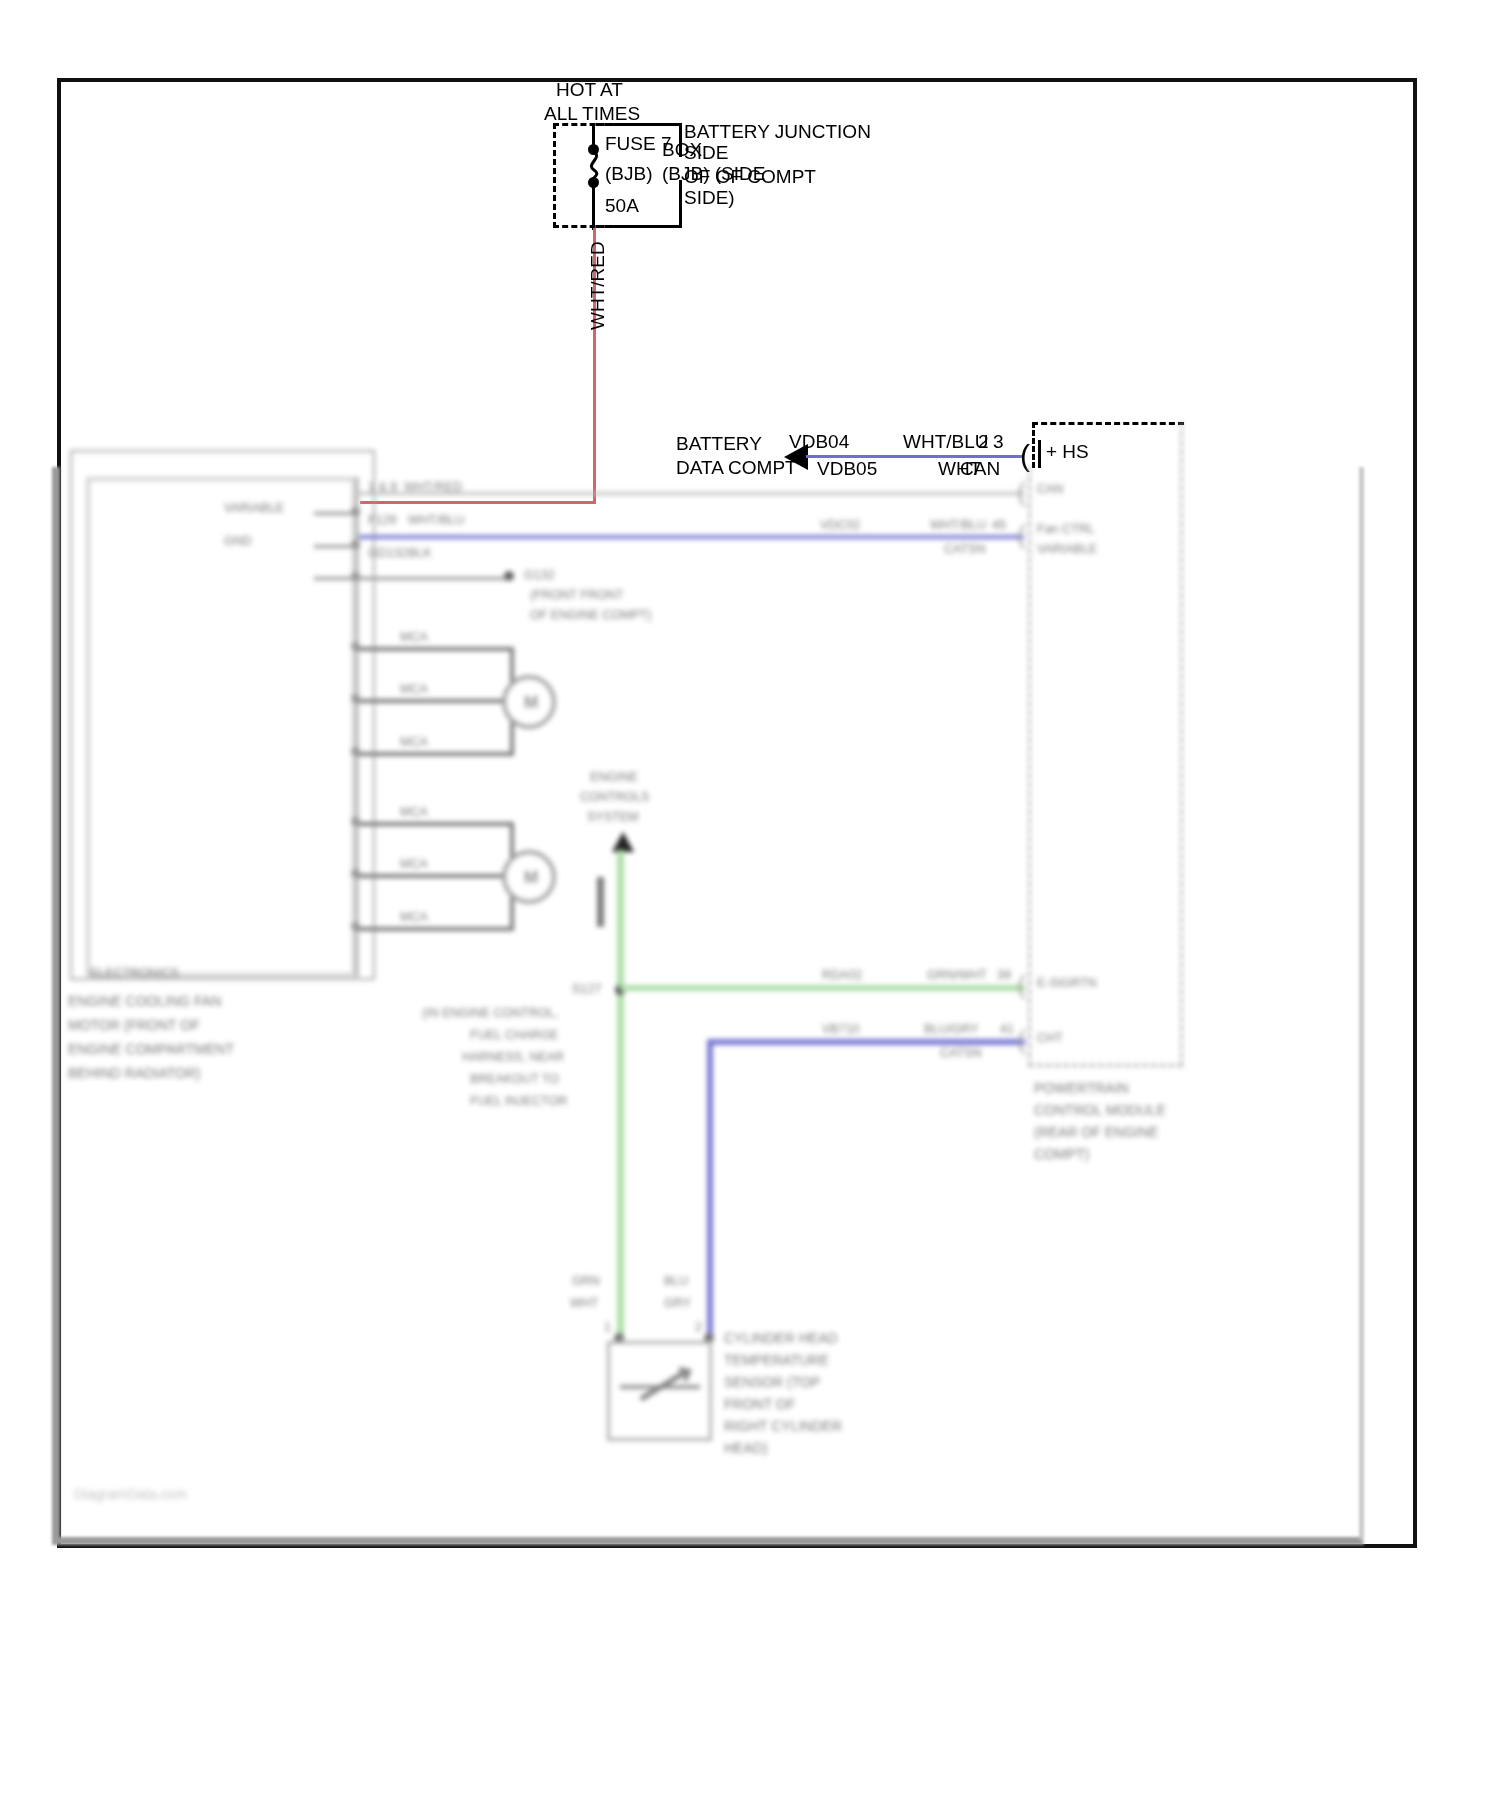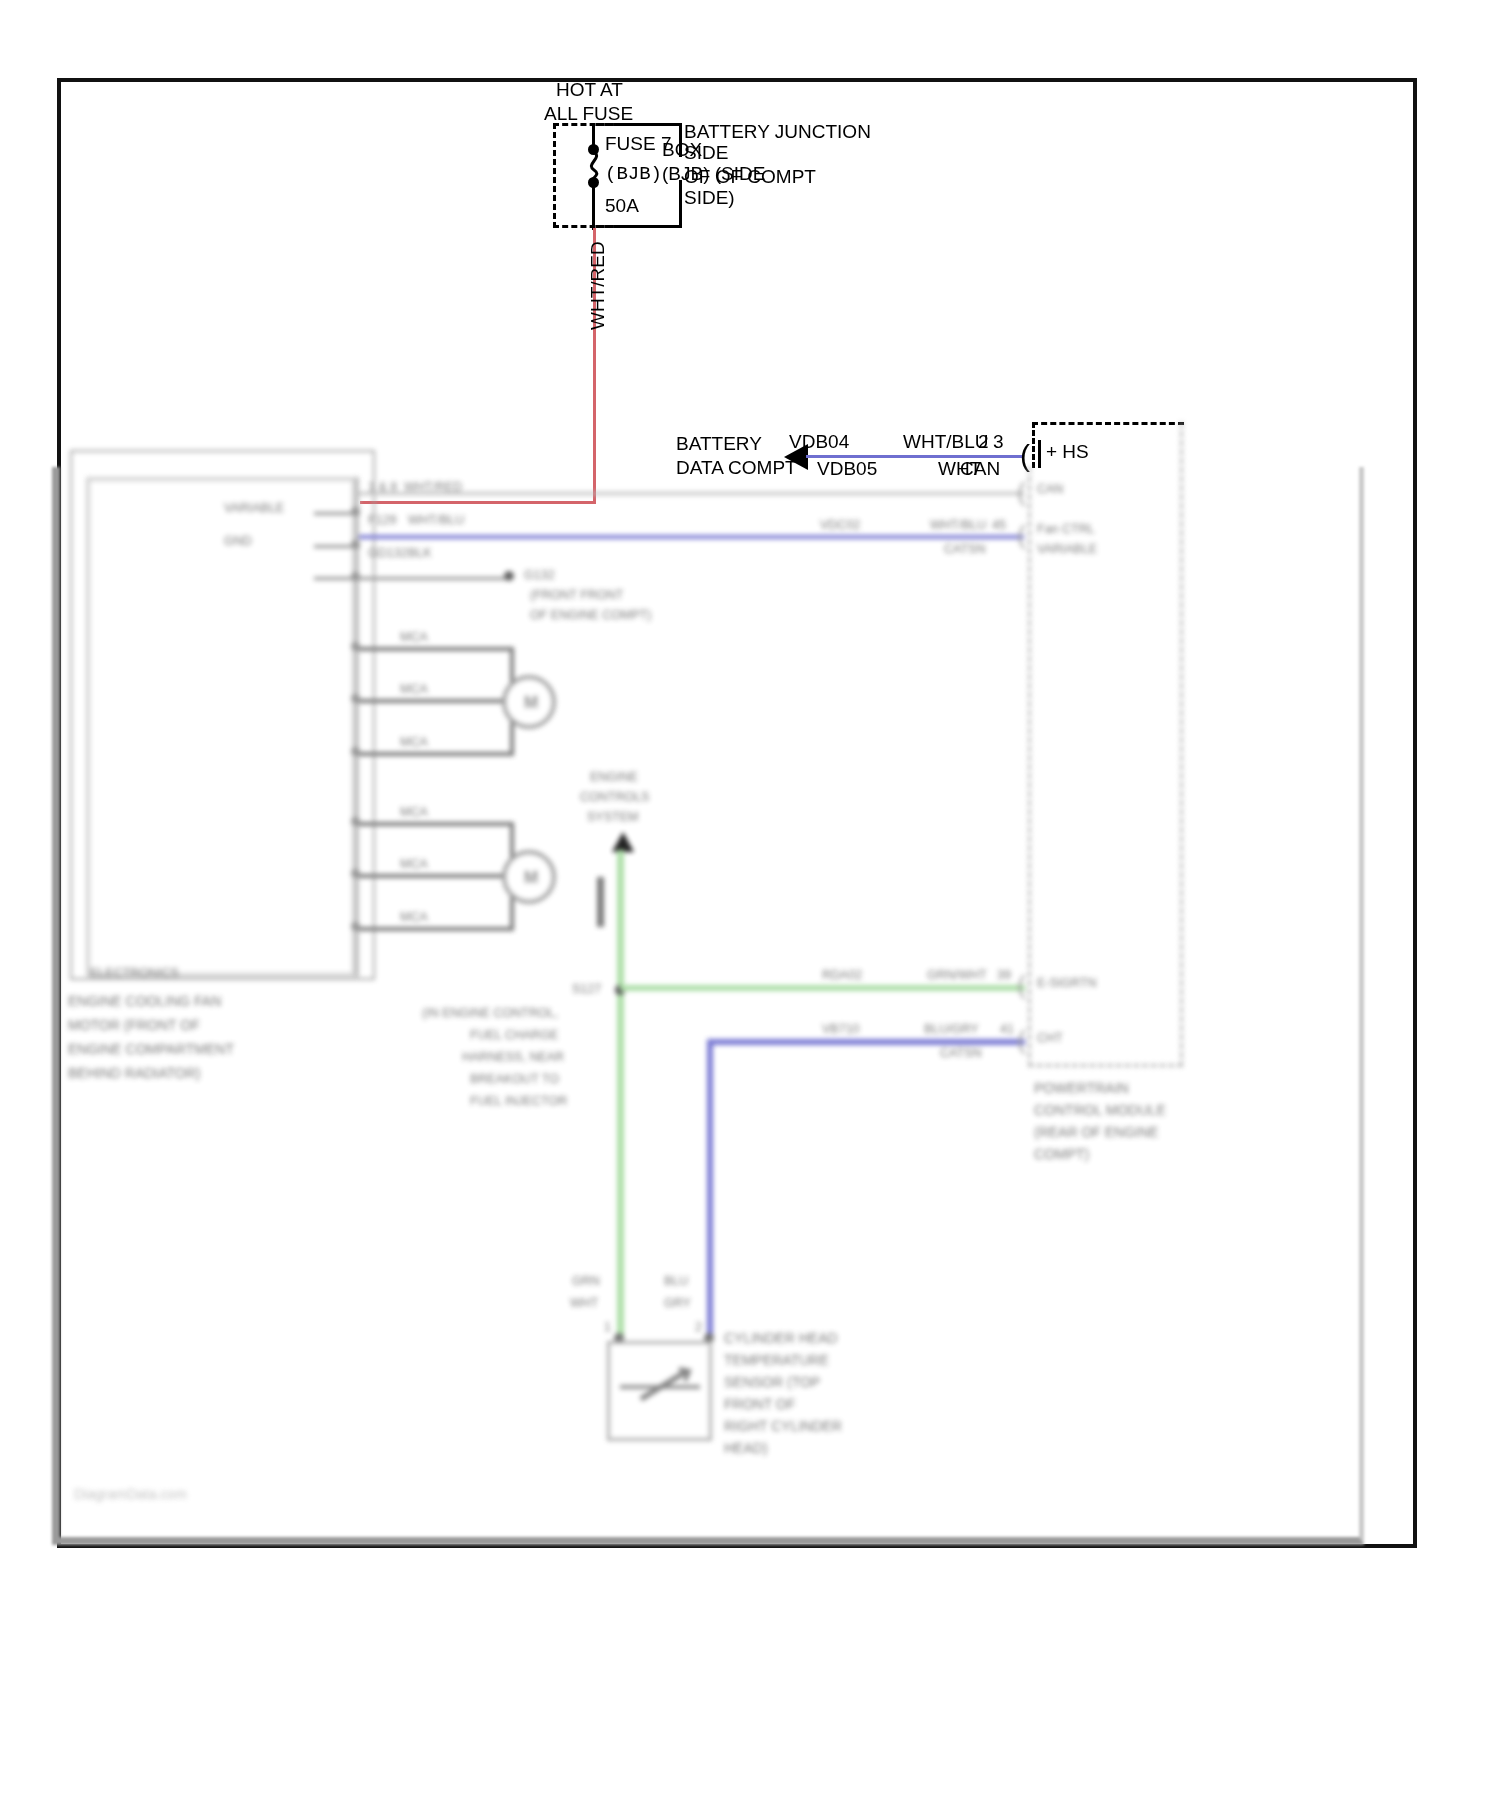--- a/index.html
+++ b/index.html
@@ -79,37 +79,37 @@
   .pin{position:absolute;width:9px;height:9px;border-radius:50%;background:#8e8e8e;}
 </style>
 </head>
 <body>
 
 <div id="canvas">
 
   <div class="frame-outer"></div>
 
   <div class="txt" style="left:556px;top:78px;">HOT AT</div>
-  <div class="txt" style="left:544px;top:102px;">ALL FUSE</div>
+  <div class="txt" style="left:544px;top:102px;">ALL TIMES</div>
 
   <div class="dash dash-l dash-t dash-b" style="left:553px;top:123px;width:125px;height:105px;"></div>
   <div class="dash dash-t dash-b" style="left:596px;top:123px;width:86px;height:105px;"></div>
   <div class="ln v" style="left:679px;top:123px;height:34px;background:#000;width:3px;"></div>
   <div class="ln v" style="left:679px;top:180px;height:48px;background:#000;width:3px;"></div>
 
   <div class="ln v" style="left:592px;top:123px;height:25px;width:3px;background:#000;"></div>
   <div class="dot" style="left:588px;top:144px;"></div>
   <svg class="fuse-sq" style="left:583px;top:152px;width:24px;height:32px;" viewBox="0 0 24 32">
     <path d="M11 0 C20 6, 2 12, 11 18 C20 24, 4 26, 11 32" stroke="#000" stroke-width="3" fill="none"></path>
   </svg>
   <div class="dot" style="left:588px;top:177px;"></div>
   <div class="ln v" style="left:592px;top:186px;height:44px;width:3px;background:#000;"></div>
 
   <div class="txt" style="left:605px;top:132px;">FUSE 7</div>
-  <div class="txt" style="left:605px;top:162px;font-family:Liberation Mono, monospace;">(BJB)</div>
+  <div class="txt" style="left:605px;top:162px;">(BJB)</div>
   <div class="txt" style="left:605px;top:194px;">50A</div>
 
   <div class="txt" style="left:684px;top:120px;">BATTERY JUNCTION</div>
   <div class="txt" style="left:662px;top:138px;">BOX</div>
   <div class="txt" style="left:662px;top:162px;">(BJB) (SIDE</div>
   <div class="txt" style="left:684px;top:141px;">SIDE</div>
   <div class="txt" style="left:684px;top:165px;">OF OF COMPT</div>
   <div class="txt" style="left:684px;top:186px;">SIDE)</div>
 
   <div class="ln v red" style="left:593px;top:228px;height:275px;width:3px;"></div>

